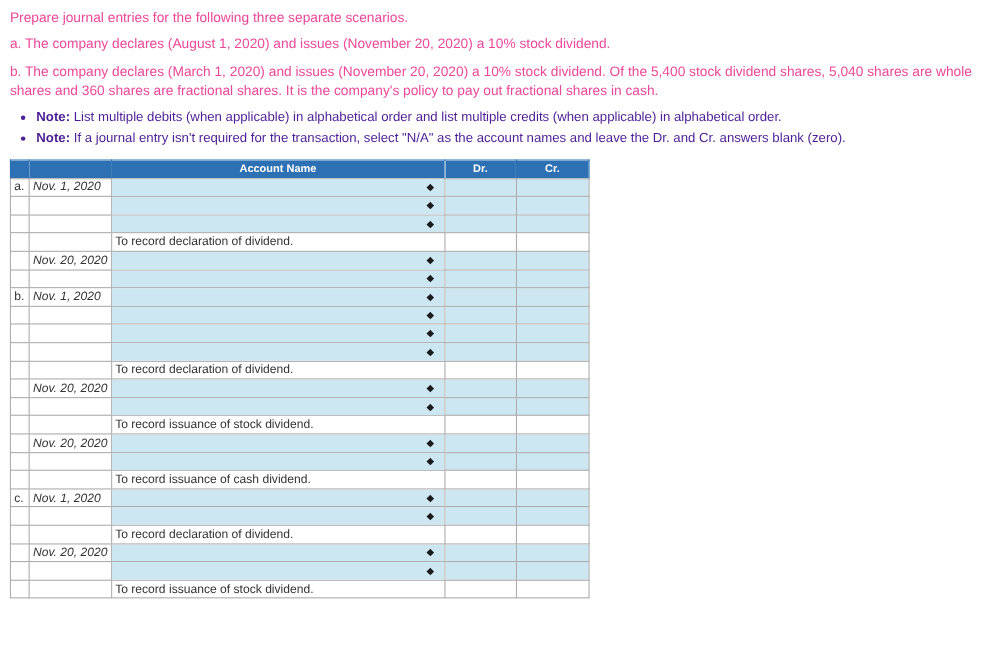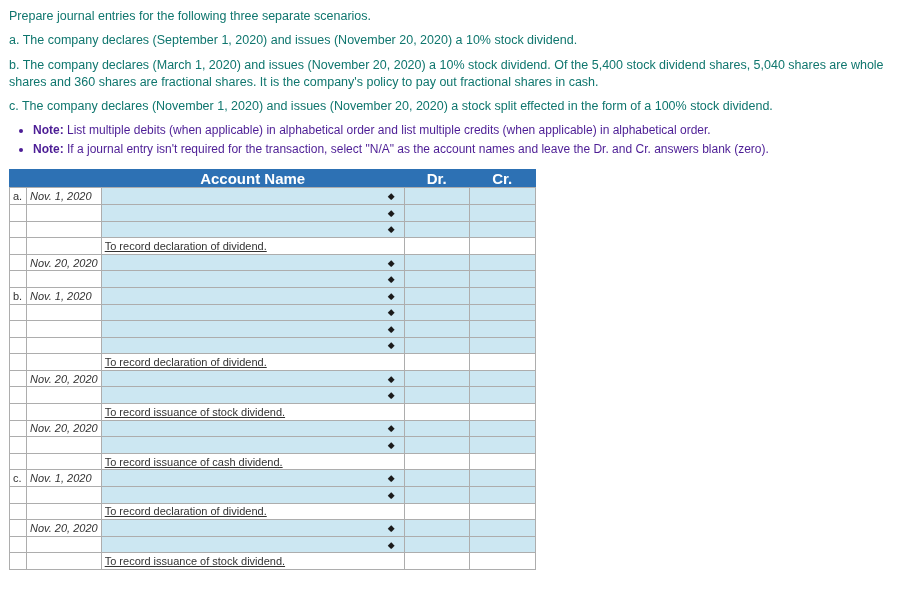--- a/index.html
+++ b/index.html
@@ -9,21 +9,21 @@
     background: #ffffff;
     font-family: "Liberation Sans", sans-serif;
     color: #333333;
   }
   .page { padding: 8px 9px; }
 
   .intro-line {
     margin: 0 0 7px 0;
     font-size: 12.5px;
     line-height: 1.38;
-    color: #0f766e;
+    color: #ec4899;
   }
   ul.notes {
     margin: 2px 0 0 0;
     padding-left: 24px;
     font-size: 12px;
     line-height: 1.38;
     color: #4c1d95;
   }
   ul.notes li { margin: 0 0 2px 0; }
   ul.notes b { font-weight: bold; }
@@ -39,21 +39,21 @@
     height: 16.6px;
     padding: 0 3px;
     overflow: hidden;
     white-space: nowrap;
     vertical-align: middle;
   }
   table.journal th {
     background: #2d71b4;
     color: #ffffff;
     font-weight: bold;
-    font-size: 15px;
+    font-size: 10px;
     text-align: center;
     border: 1px solid #2d71b4;
     border-bottom: 1px solid #adadad;
   }
   .col-letter  { width: 17px; }
   .col-date    { width: 68px; }
   .col-account { width: 303px; }
   .col-dr      { width: 65px; }
   .col-cr      { width: 66px; }
 
@@ -66,34 +66,32 @@
   .dropdown-arrow {
     position: absolute;
     right: 9px; top: 50%;
     transform: translateY(-50%);
     font-size: 9px;
     line-height: 1;
     color: #1a1a1a;
   }
   .memo {
     color: #333333;
-    text-decoration: underline;
   }
   td.letter-cell { text-align: left; padding-left: 2px; }
   td.date-cell   { padding-left: 3px; font-style: italic; }
 </style>
 </head>
 <body>
 
 <div class="page">
 
   <p class="intro-line">Prepare journal entries for the following three separate scenarios.</p>
-  <p class="intro-line">a. The company declares (September 1, 2020) and issues (November 20, 2020) a 10% stock dividend.</p>
+  <p class="intro-line">a. The company declares (August 1, 2020) and issues (November 20, 2020) a 10% stock dividend.</p>
   <p class="intro-line">b. The company declares (March 1, 2020) and issues (November 20, 2020) a 10% stock dividend. Of the 5,400 stock dividend shares, 5,040 shares are whole shares and 360 shares are fractional shares. It is the company's policy to pay out fractional shares in cash.</p>
-  <p class="intro-line">c. The company declares (November 1, 2020) and issues (November 20, 2020) a stock split effected in the form of a 100% stock dividend.</p>
 
   <ul class="notes">
     <li><b>Note:</b> <span>List multiple debits (when applicable) in alphabetical order and list multiple credits (when applicable) in alphabetical order.</span></li>
     <li><b>Note:</b> <span>If a journal entry isn't required for the transaction, select "N/A" as the account names and leave the Dr. and Cr. answers blank (zero).</span></li>
   </ul>
 
   <table class="journal">
     <colgroup>
       <col class="col-letter">
       <col class="col-date">

